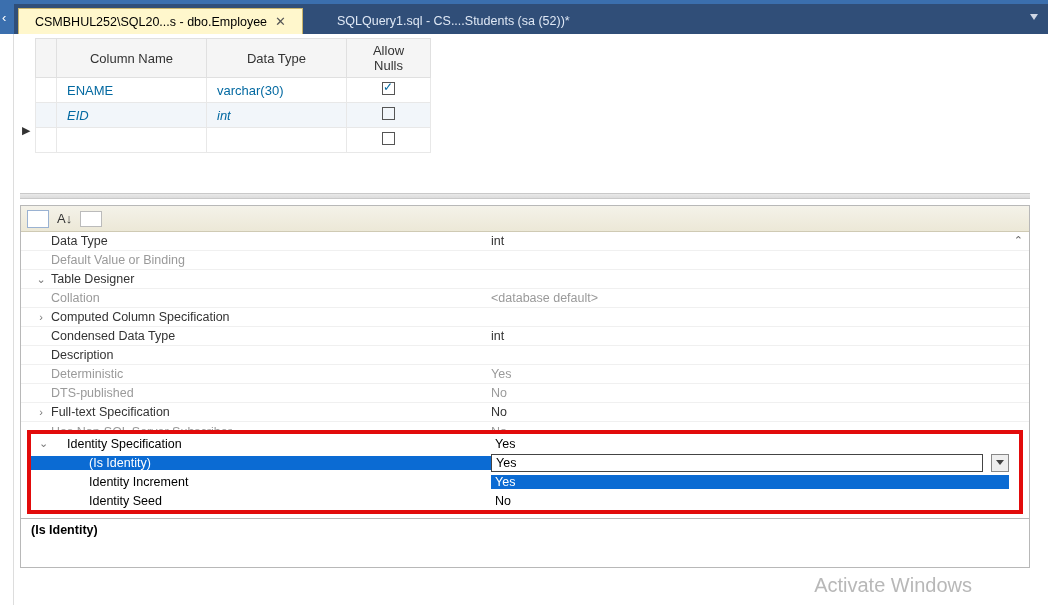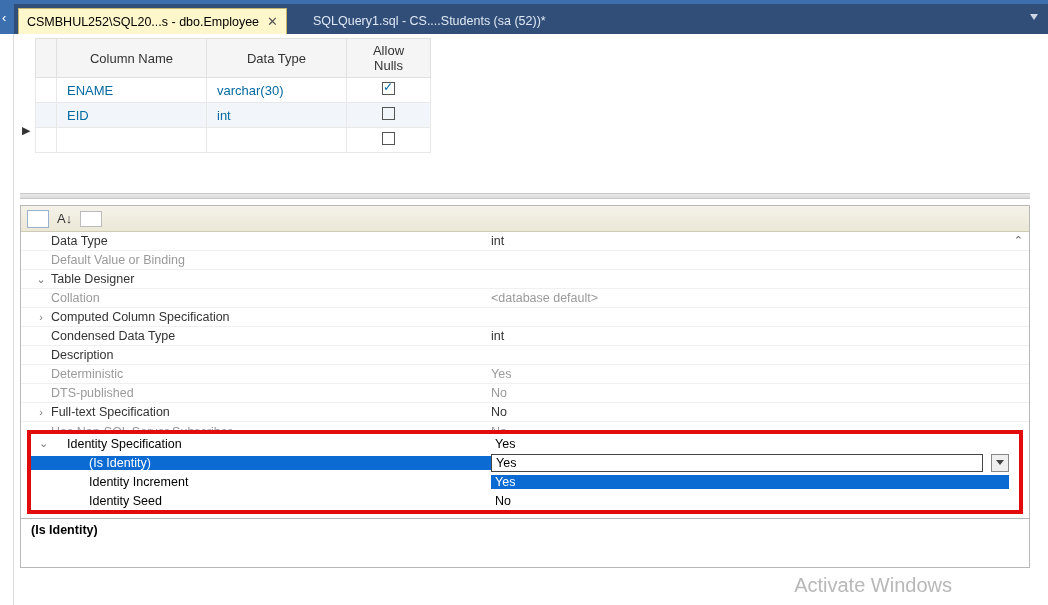--- a/index.html
+++ b/index.html
@@ -1,29 +1,29 @@
 <!DOCTYPE html>
 <html><head>
 <meta charset="utf-8">
 <style>
   * { box-sizing: border-box; font-family: "Segoe UI", Tahoma, sans-serif; }
   body { margin: 0; background: #fff; width:1048px; height:605px; overflow:hidden; position:relative; }
   .top-strip { height:4px; background: #3b6fae; }
   .tab-bar { background: #304e78; height:30px; display:flex; align-items:center; padding-left:4px; position:relative; }
-  .tab { height:26px; display:flex; align-items:center; padding:0 8px; font-size:12.5px; margin-top:4px; }
+  .tab { height:26px; display:flex; align-items:center; padding:0 16px; font-size:12.5px; margin-top:4px; }
   .tab.active { background:#fff7cc; color:#000; border-top:1px solid #c8b36c; border-left:1px solid #c8b36c; border-right:1px solid #c8b36c; }
   .tab.inactive { background:transparent; color:#dfe8f5; margin-left:18px; }
   .tab .close { margin-left:8px; font-size:13px; color:#555; }
   .tab-drop { position:absolute; right:10px; top:10px; width:0;height:0;border-left:4px solid transparent;border-right:4px solid transparent;border-top:6px solid #cfd7e4;}
   .sidebar-stub { position:absolute; left:0; top:34px; width:14px; height:calc(100% - 34px); background:#fff; border-right:1px solid #ddd;}
   .upper-panel { margin-left:20px; margin-top:4px; }
   table.columns { border-collapse:collapse; font-size:13px; }
   table.columns th { background:#f5f5f5; border:1px solid #e0e0e0; padding:4px 10px; font-weight:400; color:#333;margin-left:44px; }
   table.columns td { border:1px solid #e8e8e8; padding:4px 10px; color:#0369a1; background:#fff; height:22px;}
-  table.columns tr.selected td { background:#f2f6fa; }
+  table.columns tr.selected td { background:#f2f6fa;font-style:italic; }
   .cb { display:inline-block; width:13px; height:13px; border:1px solid #555; position:relative; }
   .cb.checked::after { content:"✓"; position:absolute; top:-3px; left:0px; font-size:12px; }
   .row-ptr { position:absolute; left:22px; top:124px; font-size:11px; color:#333;}
   .splitter { height:6px; background: linear-gradient(#e9e9e9,#dcdcdc); margin-top:40px; border-top:1px solid #c9c9c9; border-bottom:1px solid #c9c9c9; }
   .lower-panel { margin-left:20px; margin-top:6px; position:relative;}
   .cp-tabs { display:flex; }
   .cp-tab { background:#fff; border:1px solid #b8b8b8; border-bottom:none; padding:3px 10px; font-size:12.5px; color:#333;}
   .cp-frame { border:1px solid #b8b8b8; width:1010px; background:#fff; }
   .cp-toolbar { height:26px; background:linear-gradient(#f4f2e9,#ece8d7); border-bottom:1px solid #cfcab4; display:flex; align-items:center; padding-left:6px; gap:8px;}
   .tb-btn { width:22px;height:18px; background:#fff; border:1px solid #9ab2d2; }
@@ -40,21 +40,21 @@
   .hr-row { display:flex; font-size:12.5px; height:19px; align-items:center; }
   .hr-name { width:460px; padding-left:36px; }
   .hr-val { flex:1; padding-left:4px; }
   .sel-row { background:#0b6bd3; color:#fff; }
   .val-sel { background:#0b6bd3; color:#fff; }
   .val-box { border:1px solid #444; margin-right:8px; height:18px; display:flex; align-items:center; padding-left:4px; flex:1;}
   .dd-btn { width:18px; height:18px; background:#efefef; border:1px solid #888; margin-right:10px; display:flex; align-items:center; justify-content:center;}
   .dd-btn::after { content:""; width:0;height:0;border-left:4px solid transparent;border-right:4px solid transparent;border-top:5px solid #444;}
   .desc-area { border-top:1px solid #b8b8b8; padding:4px 10px 30px 10px; font-size:12.5px;}
   .desc-area .title { font-weight:700;}
-  .watermark { position:absolute; right:96px; bottom:8px; color:#b8b8b8; font-size:20px; }
+  .watermark { position:absolute; right:76px; bottom:8px; color:#b8b8b8; font-size:20px; }
   .scroll-stub { position:absolute; right:6px; top:2px; font-size:11px;color:#666;}
   .arrow-left { position:absolute; left:2px; top:10px; font-size:13px;color:#fff;}
 </style>
 </head>
 <body>
 
 <div style="position:absolute;left:0;top:0;width:14px;height:34px;background:#3b6fae;"></div>
 <div class="arrow-left">‹</div>
 
 <div class="top-strip"></div>

